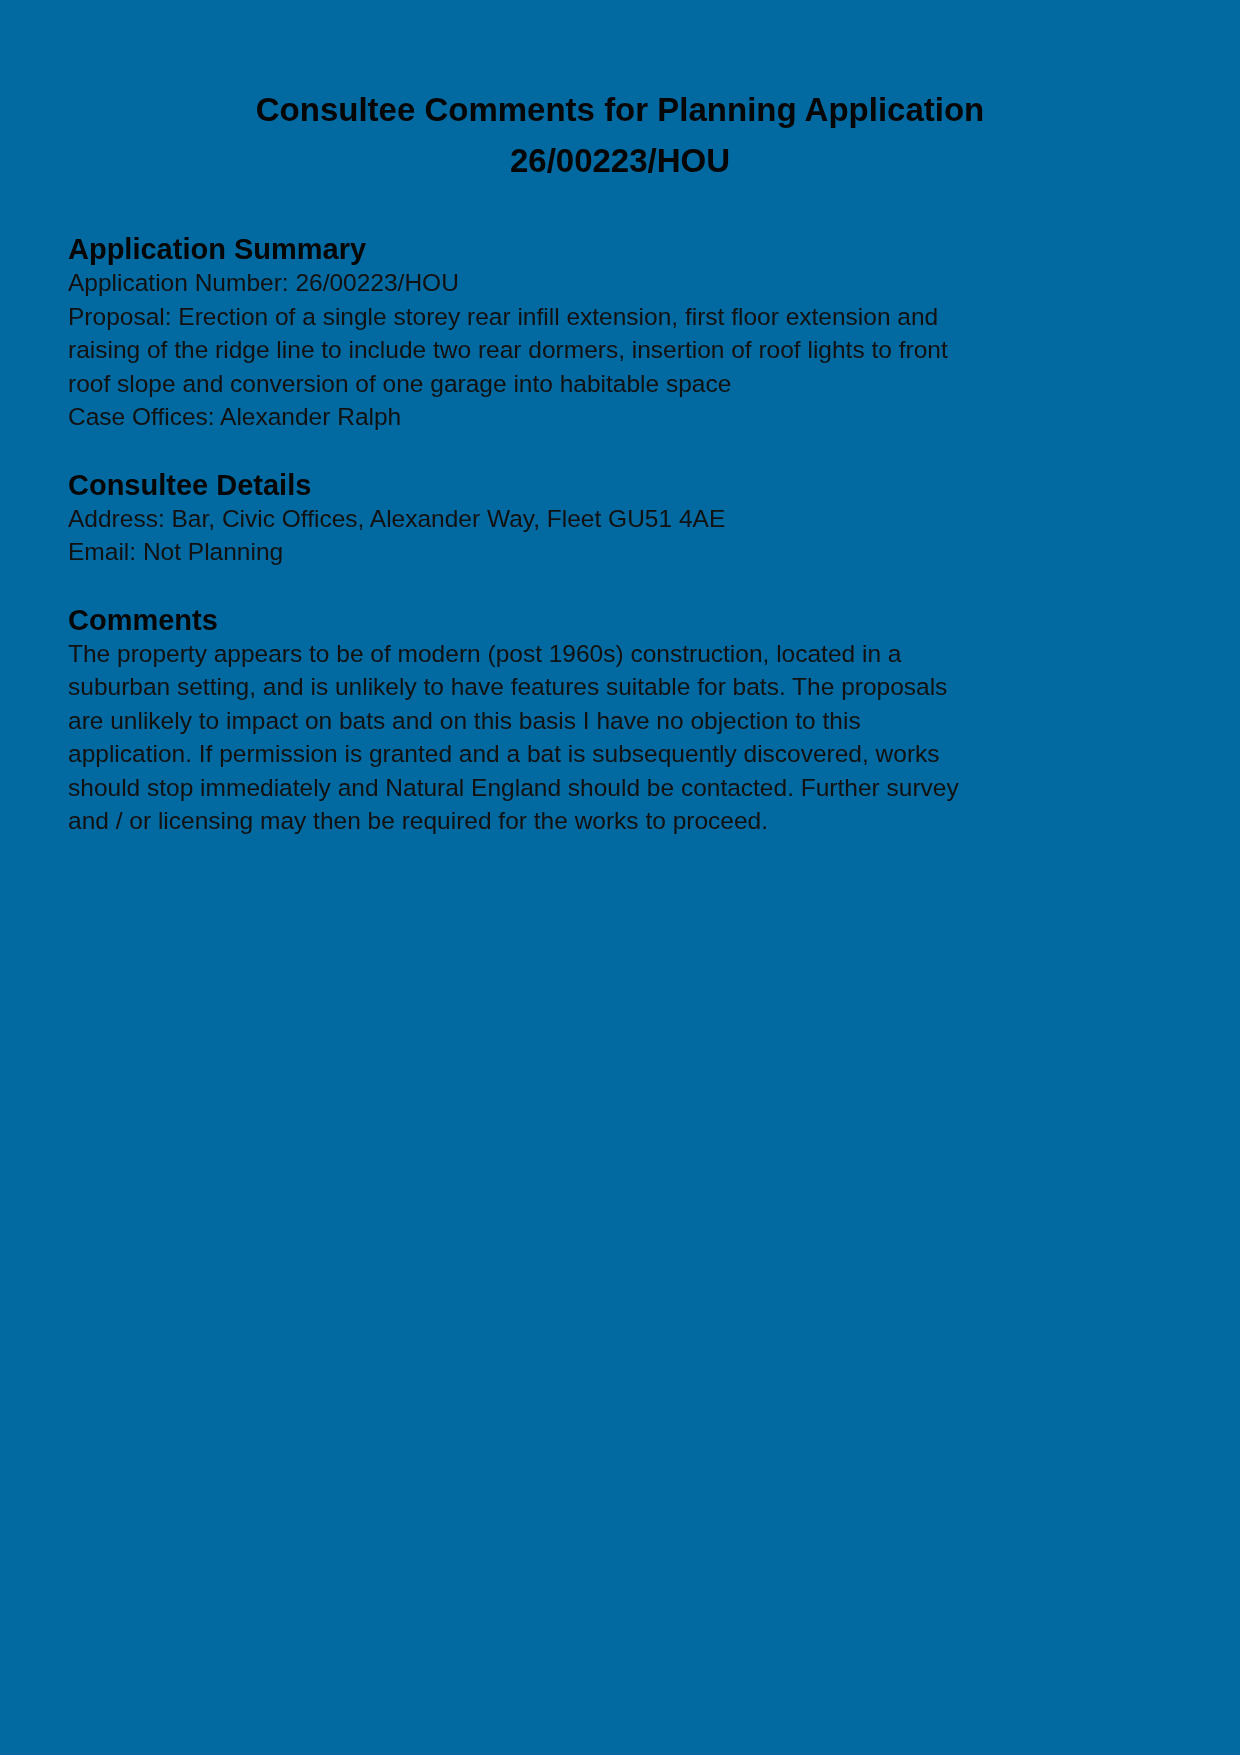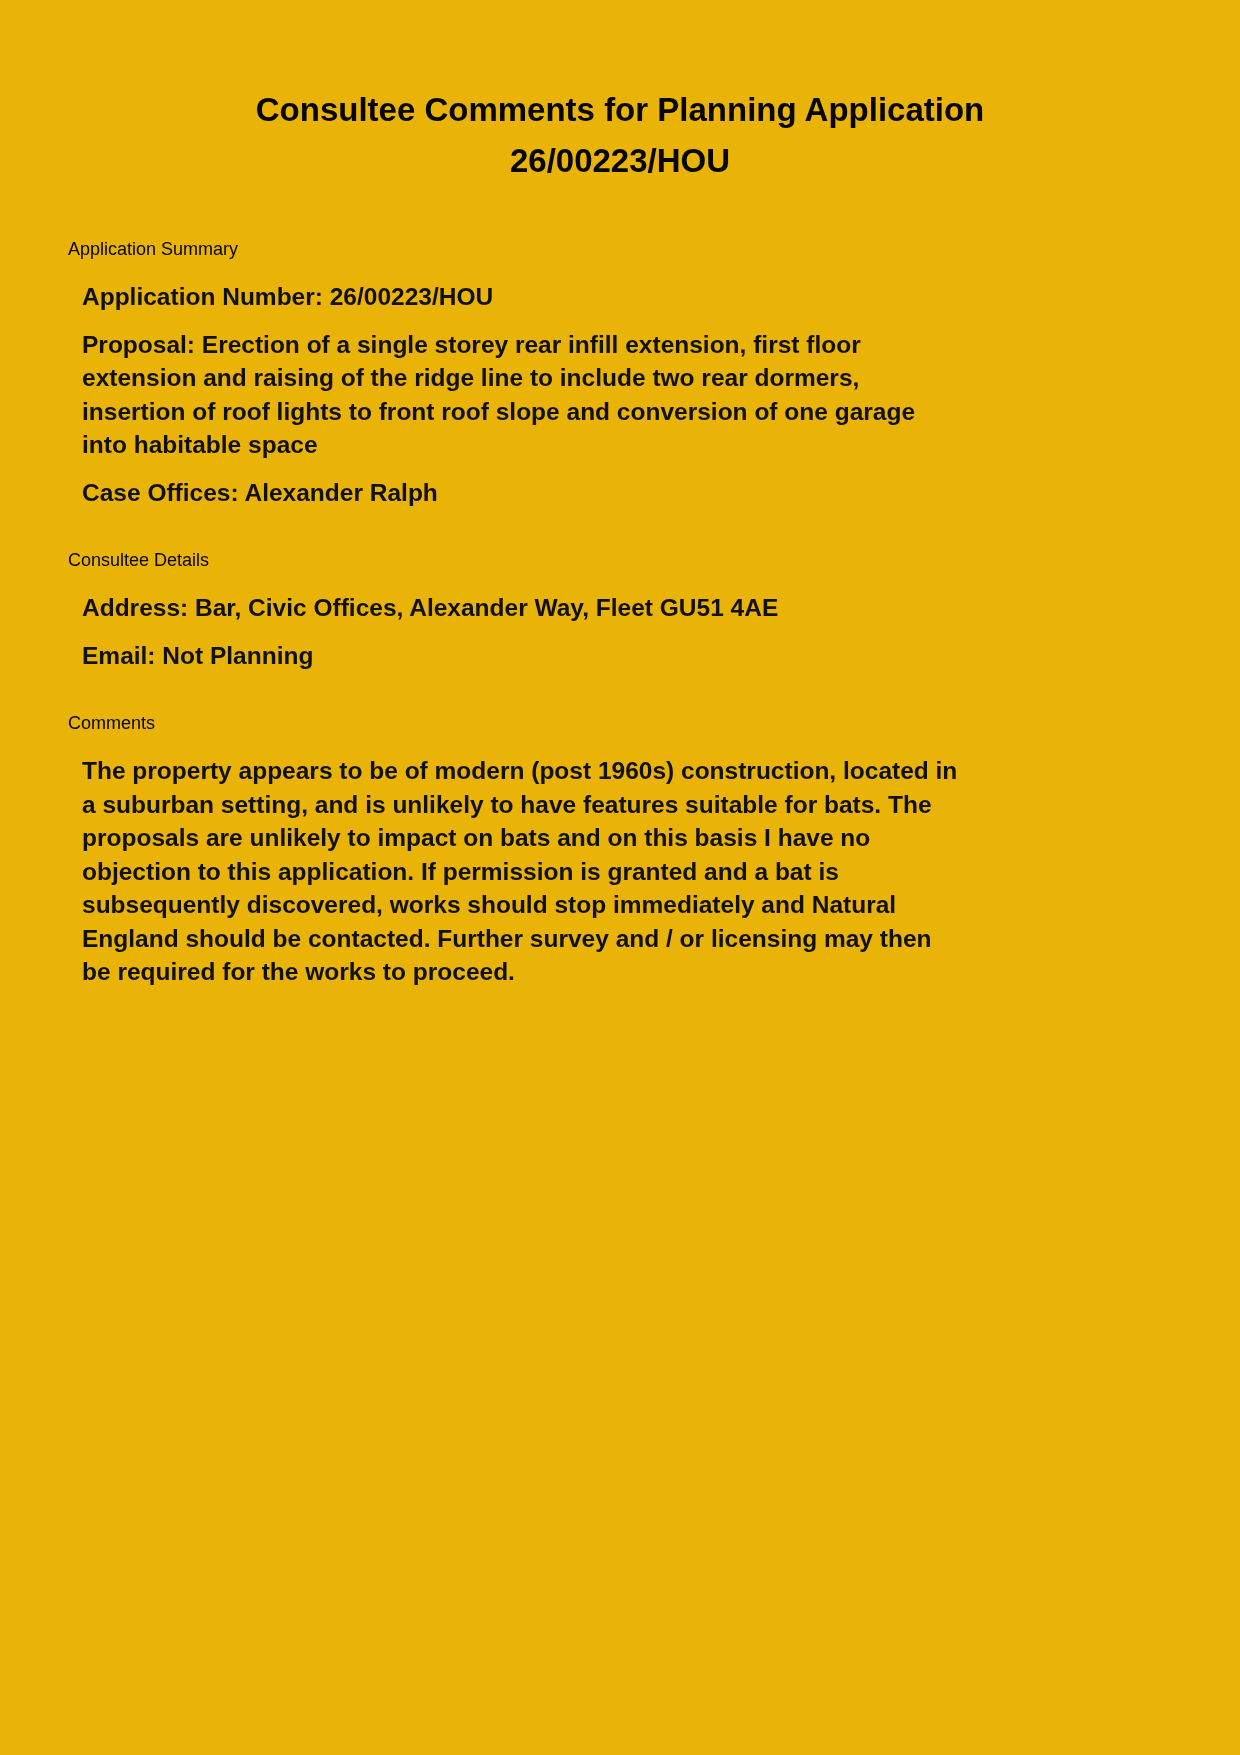--- a/index.html
+++ b/index.html
@@ -4,21 +4,21 @@
 <style>
   html, body {
     margin: 0;
     padding: 0;
     background: #ffffff;
   }
   .page {
     position: relative;
     width: 1240px;
     height: 1755px;
-    background: #eab308;
+    background: #0369a1;
     color: #0d0d0d;
     font-family: "Liberation Sans", sans-serif;
     box-sizing: border-box;
     overflow: hidden;
   }
   .doc-title {
     margin: 0;
     padding-top: 84px;
     text-align: center;
     font-size: 33px;
@@ -26,32 +26,32 @@
     line-height: 51px;
     color: #060606;
   }
   .content {
     box-sizing: border-box;
     padding: 46px 68px 0 68px;
     max-width: 1043px; 
   }
   .section-heading {
     margin: 34px 0 0 0;
-    font-size: 18px;
-    font-weight: 400;
+    font-size: 29px;
+    font-weight: 700;
     line-height: 34px;
     color: #060606;
   }
   .section-heading.first {
     margin-top: 0;
   }
   .doc-line {
-    margin: 14px;
+    margin: 0;
     font-size: 24.5px;
-    font-weight: 700;
+    font-weight: 400;
     line-height: 33.5px;
     white-space: pre-wrap;
     color: #111111;
   }
 </style>
 </head>
 <body>
 
 <div class="page">
 

